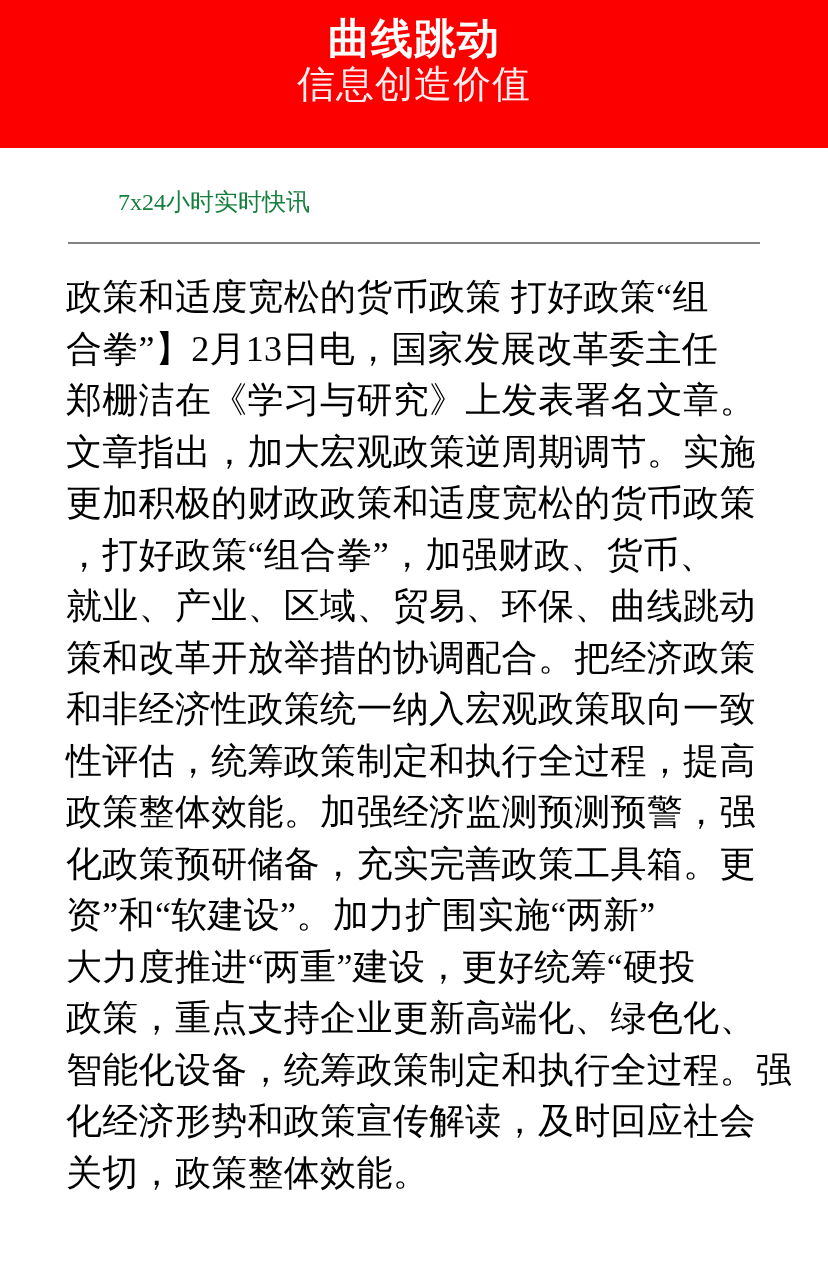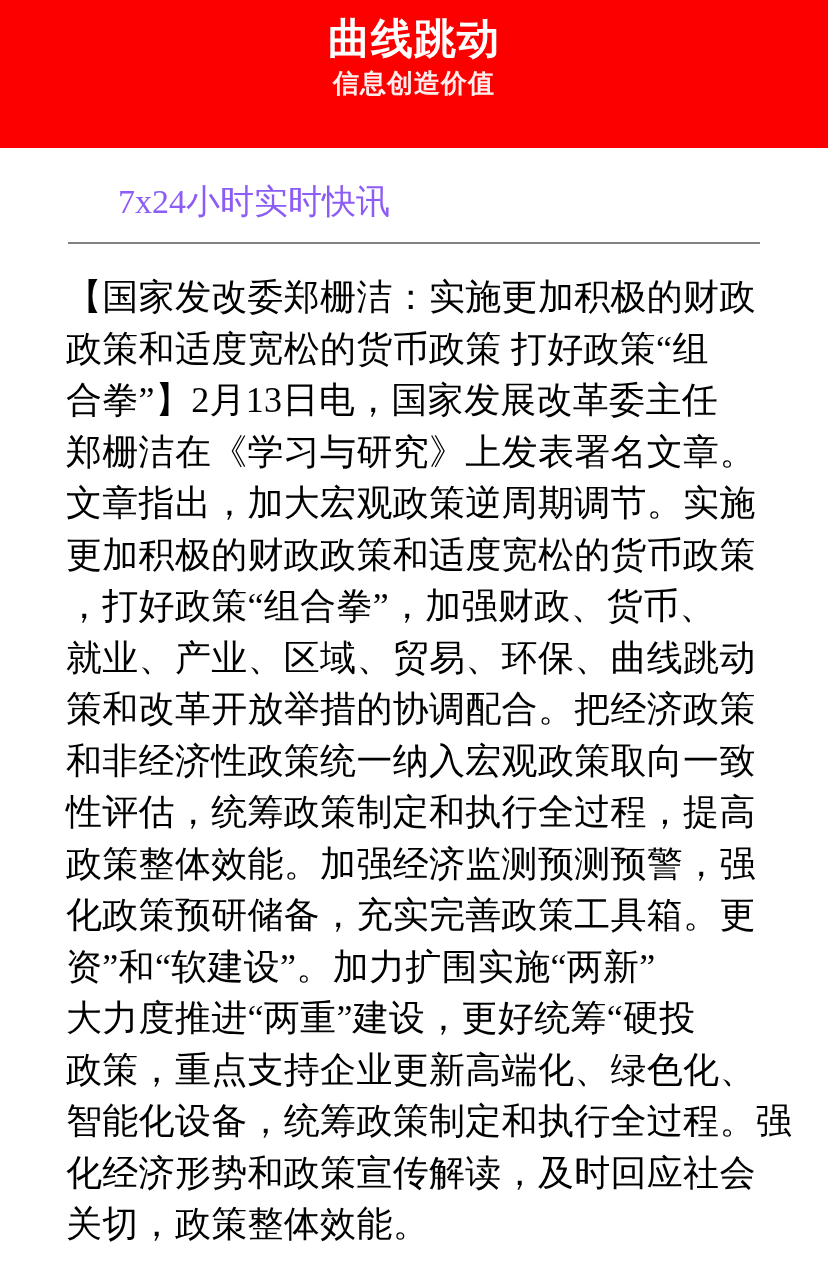--- a/index.html
+++ b/index.html
@@ -22,37 +22,37 @@
   }
   .banner-title {
     color: #ffffff;
     font-size: 42px;
     font-weight: bold;
     line-height: 50px;
     letter-spacing: 1px;
   }
   .banner-subtitle {
     color: #ffecec;
-    font-size: 26px;
-    font-weight: bold;
+    font-size: 38px;
+    font-weight: normal;
     line-height: 36px;
     margin-top: 2px;
     letter-spacing: 1px;
   }
   .subheader {
     margin: 0 68px;
     padding-top: 34px;
     display: flex;
     justify-content: space-between;
     align-items: baseline;
     height: 40px;
   }
   .subheader-label {
-    color: #8b5cf6;
-    font-size: 34px;
+    color: #15803d;
+    font-size: 24px;
     line-height: 40px;
     margin-left: 50px;
     white-space: nowrap;
   }
   .subheader-time {
     color: #8e8e8e;
     font-size: 30px;
     line-height: 40px;
     margin-right: 28px;
     white-space: nowrap;
@@ -84,21 +84,20 @@
     <div class="banner-subtitle">信息创造价值</div>
   </header>
 
   <div class="subheader">
     <div class="subheader-label">7x24小时实时快讯</div>
   </div>
 
   <hr class="divider">
 
   <article class="article">
-      <div class="article-line">【国家发改委郑栅洁：实施更加积极的财政</div>
       <div class="article-line">政策和适度宽松的货币政策 打好政策“组</div>
       <div class="article-line">合拳”】2月13日电，国家发展改革委主任</div>
       <div class="article-line">郑栅洁在《学习与研究》上发表署名文章。</div>
       <div class="article-line">文章指出，加大宏观政策逆周期调节。实施</div>
       <div class="article-line">更加积极的财政政策和适度宽松的货币政策</div>
       <div class="article-line">，打好政策“组合拳”，加强财政、货币、</div>
       <div class="article-line">就业、产业、区域、贸易、环保、曲线跳动</div>
       <div class="article-line">策和改革开放举措的协调配合。把经济政策</div>
       <div class="article-line">和非经济性政策统一纳入宏观政策取向一致</div>
       <div class="article-line">性评估，统筹政策制定和执行全过程，提高</div>

